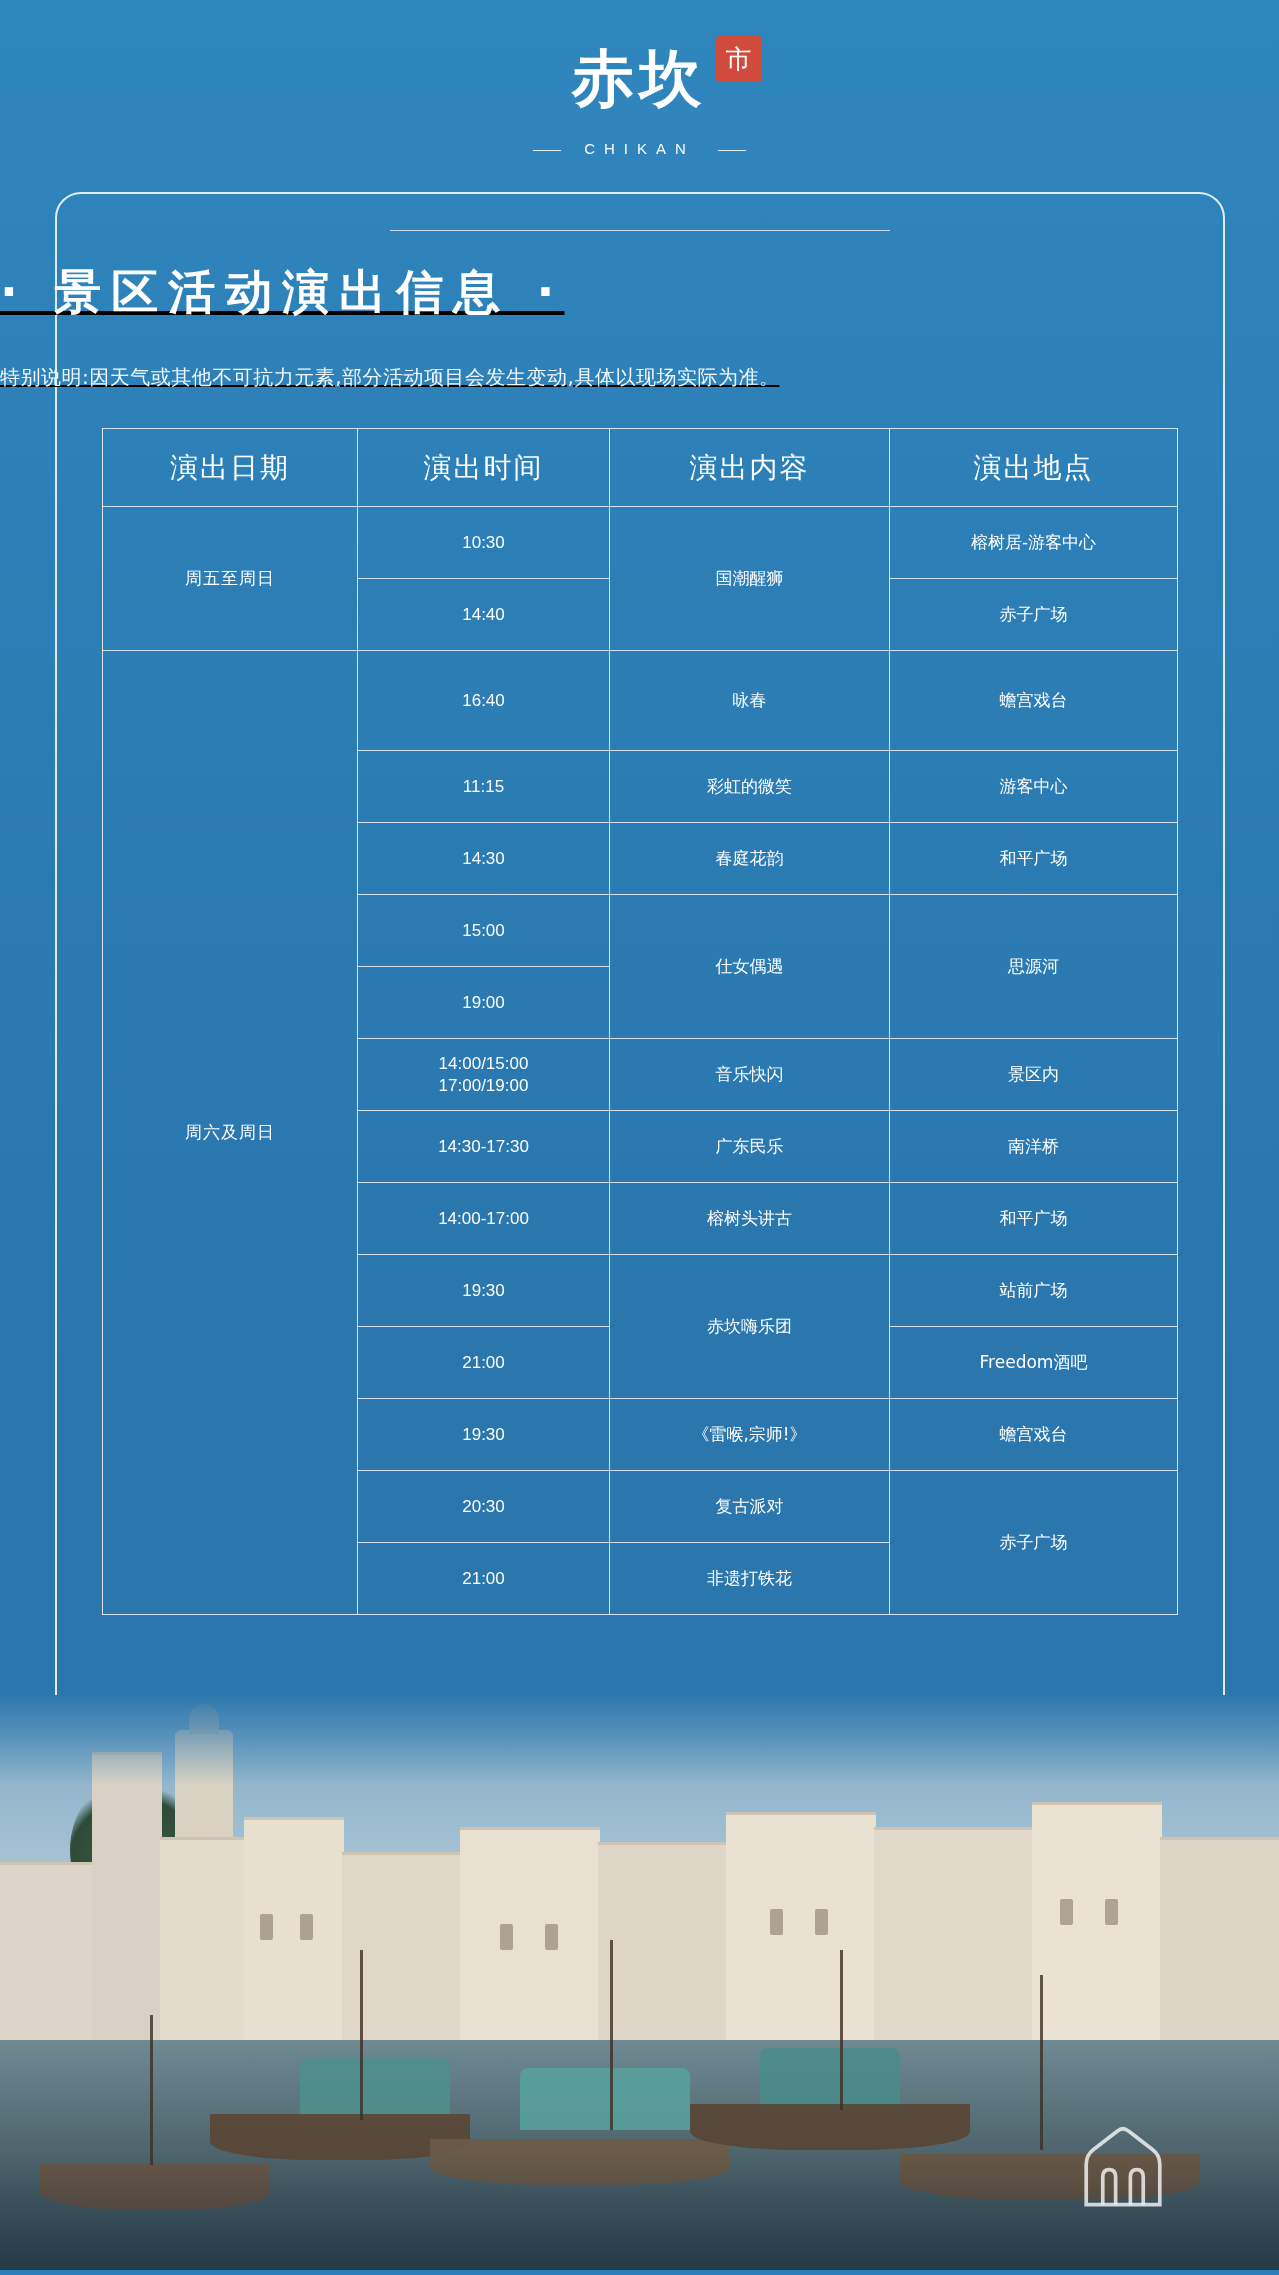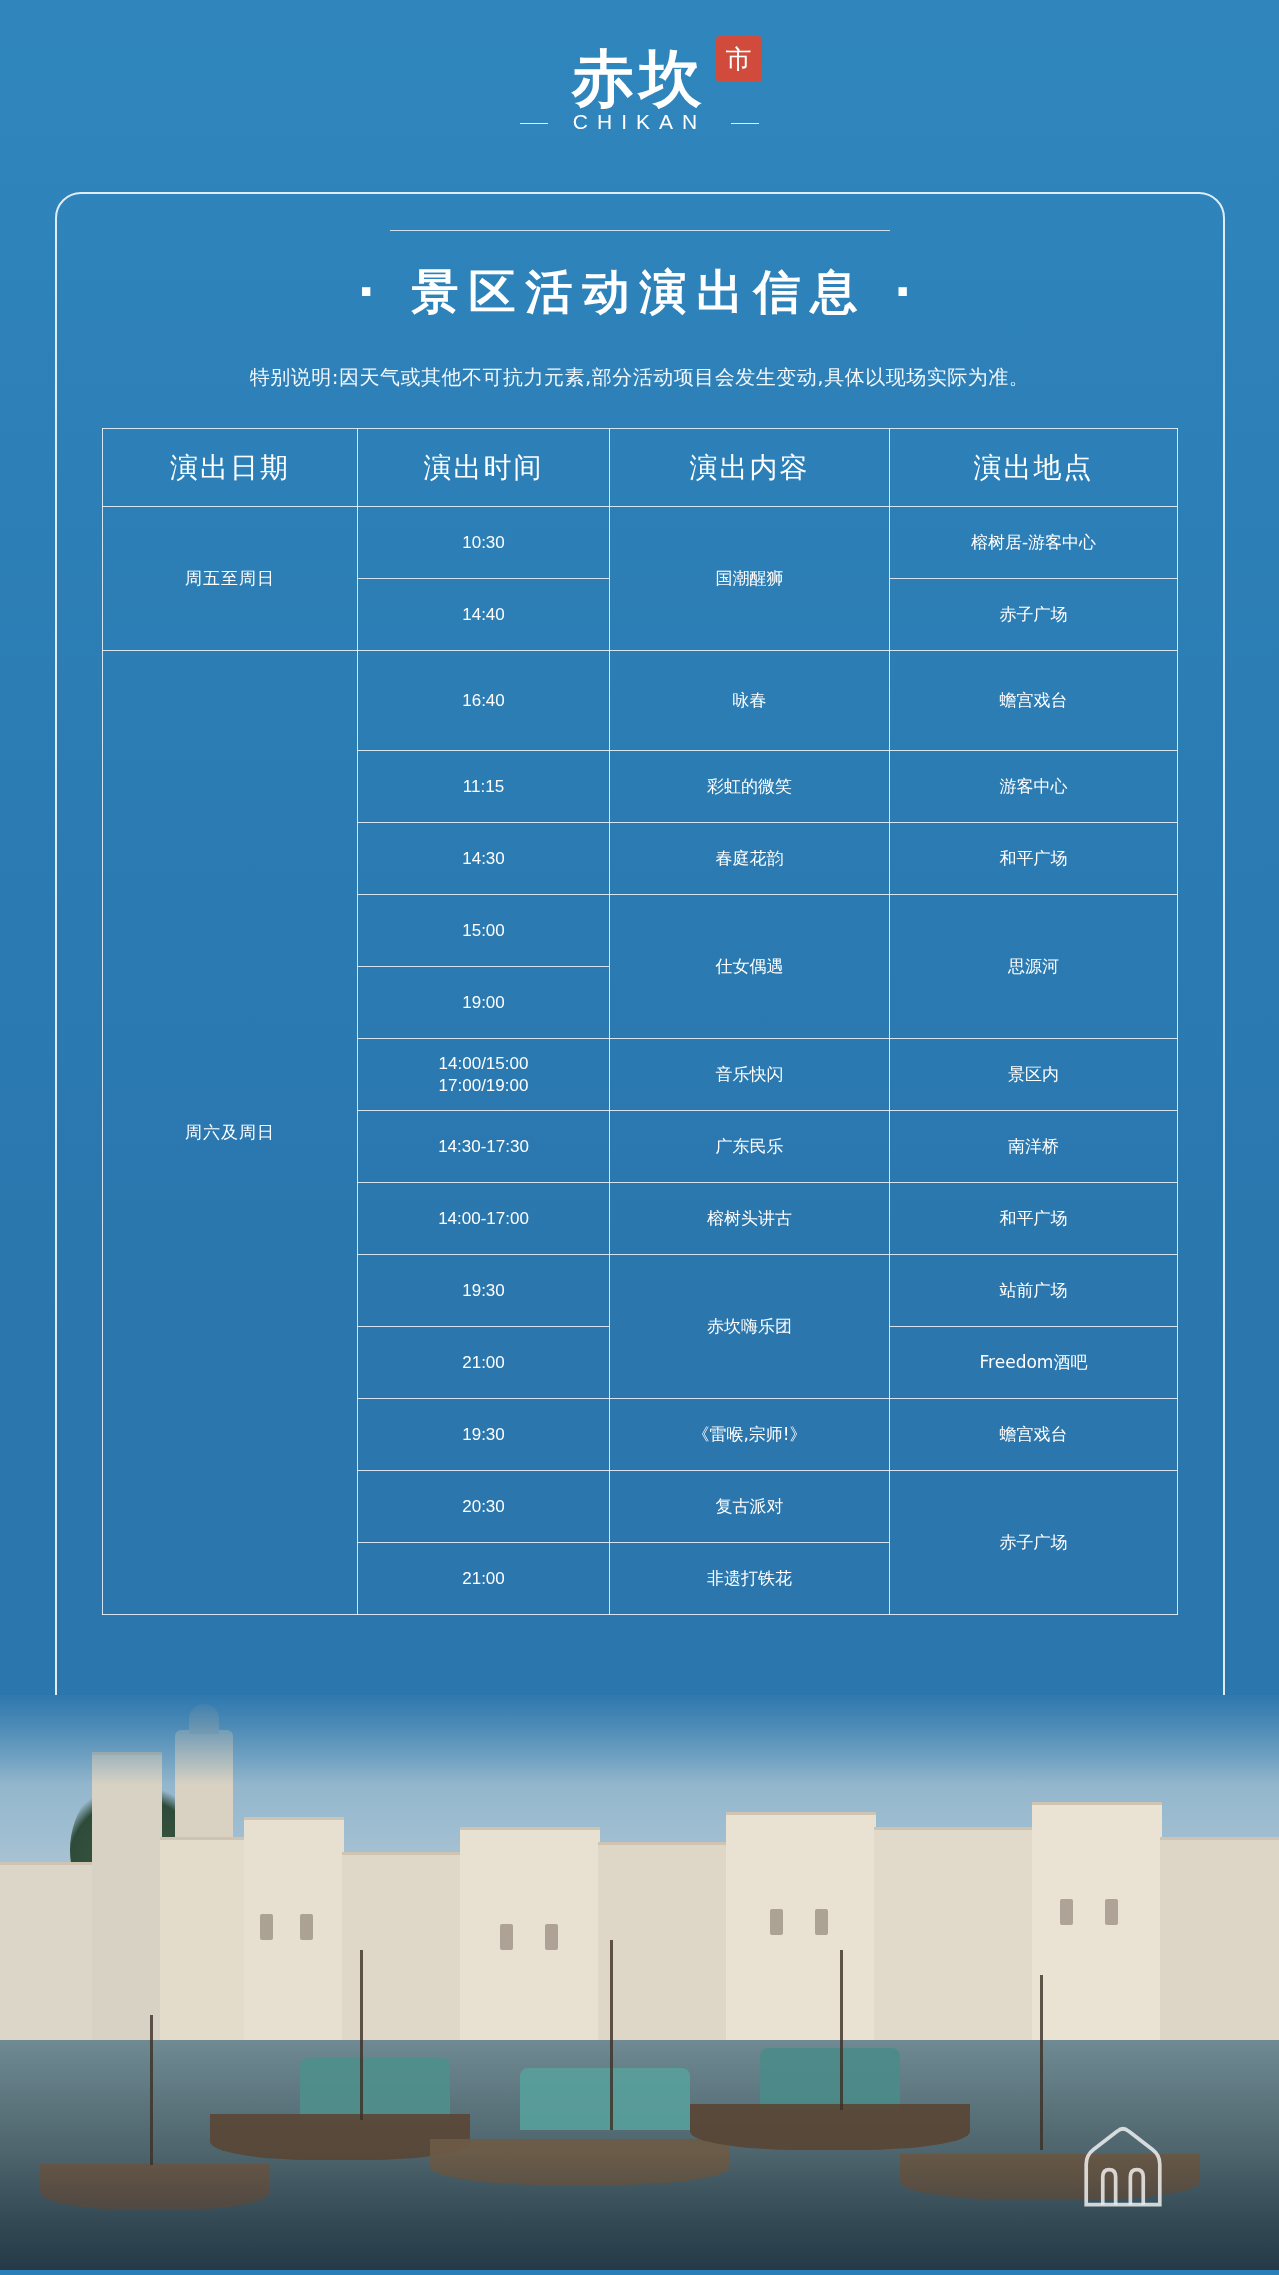--- a/index.html
+++ b/index.html
@@ -46,23 +46,23 @@
     background: #d04b3c;
     border-radius: 4px;
     color: #fff;
     font-size: 26px;
     line-height: 46px;
     text-align: center;
     font-weight: normal;
     letter-spacing: 0;
   }
   .logo-sub {
-    margin-top: 0;
+    margin-top: 30px;
     color: #ffffff;
-    font-size: 21px;
+    font-size: 15px;
     letter-spacing: 9px;
     font-family: "Liberation Sans", sans-serif;
   }
   .logo-sub-rule {
     display: inline-block;
     width: 28px;
     height: 1px;
     background: #fff;
     vertical-align: middle;
     margin: 0 10px;
@@ -78,21 +78,21 @@
     height: 2040px;
     border: 2px solid rgba(255,255,255,0.85);
     border-radius: 26px;
   }
 
   
   .title-block {
     position: absolute;
     left: 0; top: 230px;
     width: 100%;
-    text-align: center;
+    text-decoration: underline;
   }
   .title-rule {
     width: 500px;
     height: 1px;
     background: rgba(255,255,255,0.75);
     margin: 0 auto 30px auto;
   }
   .title-text {
     color: #ffffff;
     font-size: 47px;

